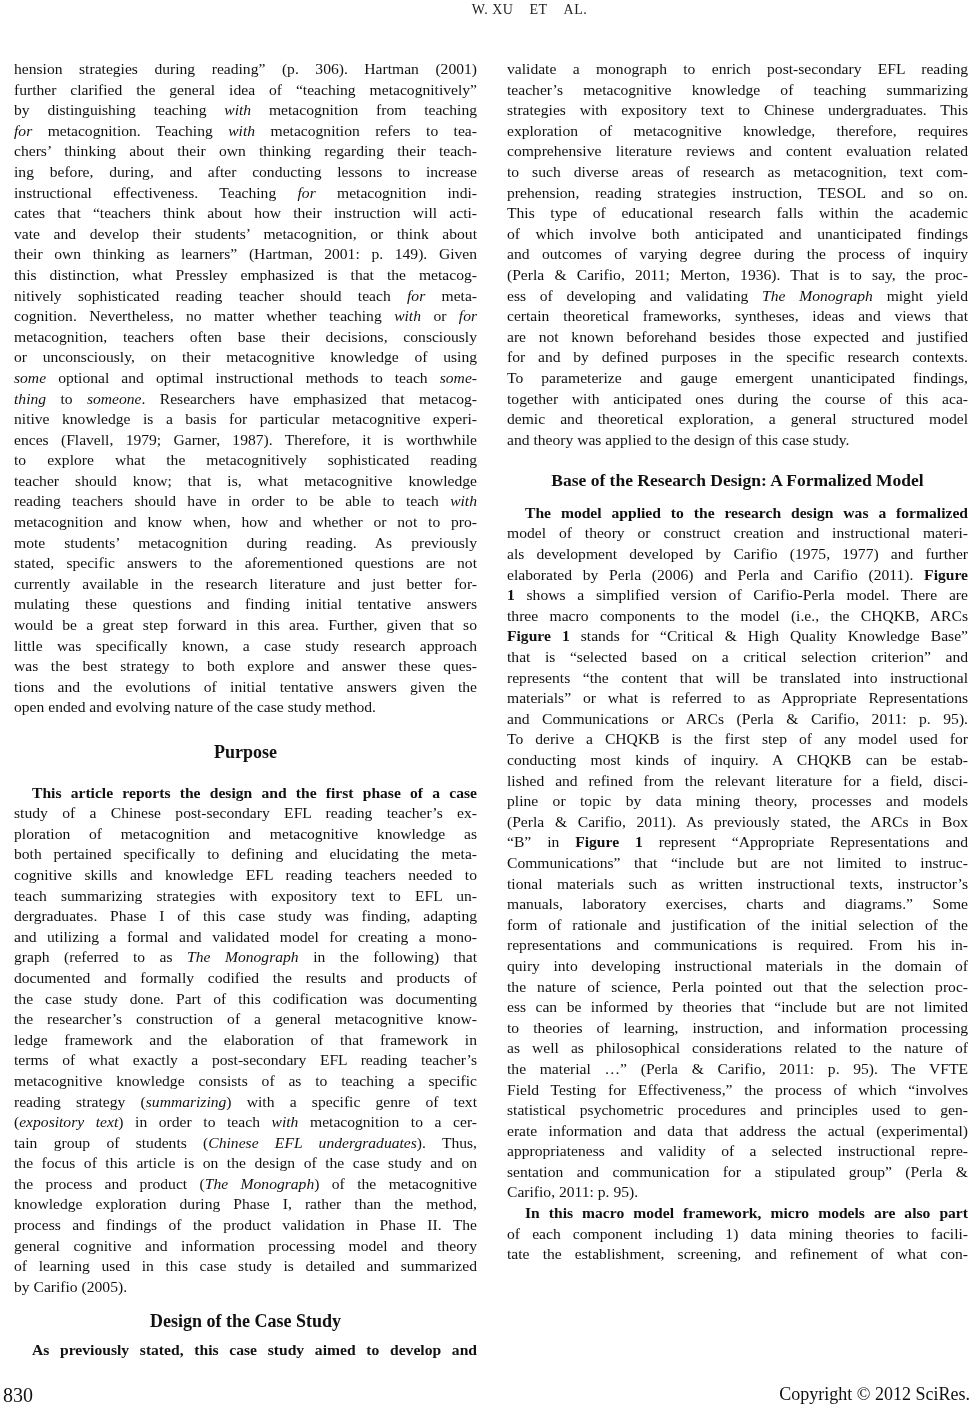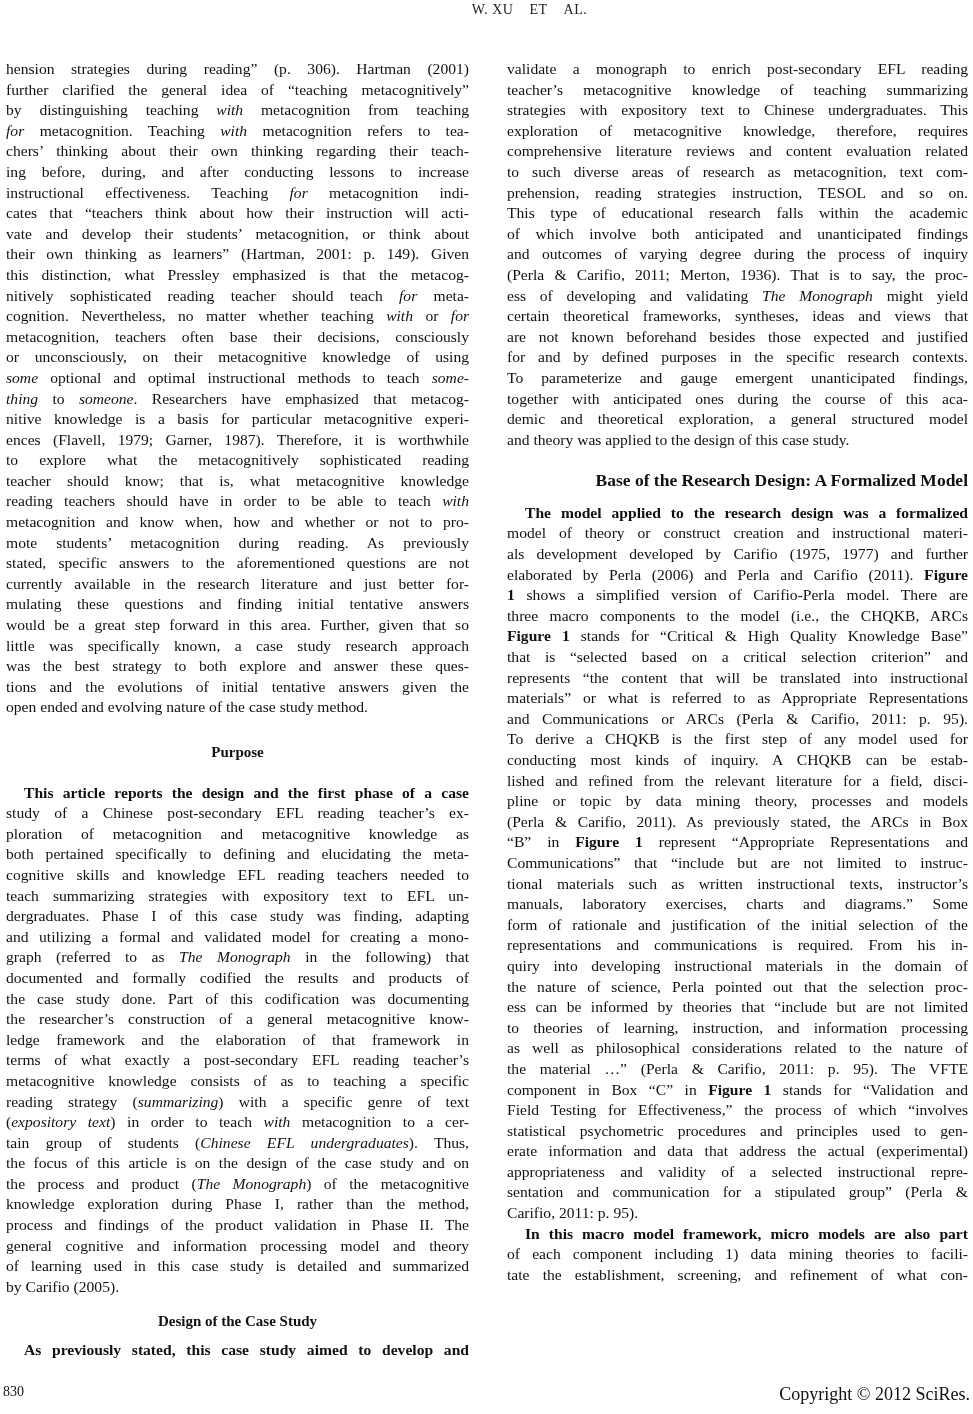--- a/index.html
+++ b/index.html
@@ -10,35 +10,35 @@
   }
   .running-head {
     position: absolute; top: 2px; left: 0; width: 973px; text-align: center;
     font-size: 14px; letter-spacing: 0.5px; color: #222; margin-left: 43px;
   }
   .running-head span { margin: 0 6px; }
   .col {
     position: absolute; top: 59px;
     font-size: 15.6px; line-height: 20.6px;
   }
-  .col-left { left: 6px; width: 463px; }
+  .col-left { left: 14px; width: 463px; }
   .col-right { left: 507px; width: 461px; }
   .ln {
     display: block; white-space: nowrap; text-align: justify;
     text-align-last: justify; height: 20.6px; overflow: visible;
   }
   .ln.last { text-align-last: left; }
   .ln.indent { padding-left: 18px; font-weight: bold; }
   .sec-head {
-    font-weight: bold; font-size: 15px; text-align: center; display: block;
+    font-weight: bold; font-size: 18px; text-align: center; display: block;
   }
   .sub-head {
-    font-weight: bold; font-size: 17.5px; display: block; text-align: right;
+    font-weight: bold; font-size: 17.5px; display: block; text-align: center;
   }
-  .footer-page { position: absolute; left: 3px; top: 1384px; font-size: 14px; }
+  .footer-page { position: absolute; left: 3px; top: 1384px; font-size: 20px; }
   .footer-copy { position: absolute; right: 3px; top: 1384px; font-size: 18px; }
   i { font-style: italic; }
   b { font-weight: bold; }
 </style>
 </head>
 <body>
 
 <div class="running-head">
   <span>W. XU</span>
   <span>ET</span>
@@ -165,21 +165,20 @@
       <span class="ln">tional materials such as written instructional texts, instructor’s</span>
       <span class="ln">manuals, laboratory exercises, charts and diagrams.” Some</span>
       <span class="ln">form of rationale and justification of the initial selection of the</span>
       <span class="ln">representations and communications is required. From his in-</span>
       <span class="ln">quiry into developing instructional materials in the domain of</span>
       <span class="ln">the nature of science, Perla pointed out that the selection proc-</span>
       <span class="ln">ess can be informed by theories that “include but are not limited</span>
       <span class="ln">to theories of learning, instruction, and information processing</span>
       <span class="ln">as well as philosophical considerations related to the nature of</span>
       <span class="ln">the material …” (Perla &amp; Carifio, 2011: p. 95). The VFTE</span>
-      <span class="ln">component in Box “C” in <b>Figure 1</b> stands for “Validation and</span>
       <span class="ln">Field Testing for Effectiveness,” the process of which “involves</span>
       <span class="ln">statistical psychometric procedures and principles used to gen-</span>
       <span class="ln">erate information and data that address the actual (experimental)</span>
       <span class="ln">appropriateness and validity of a selected instructional repre-</span>
       <span class="ln">sentation and communication for a stipulated group” (Perla &amp;</span>
       <span class="ln last">Carifio, 2011: p. 95).</span>
     </div>
   <div id="p-micro">
       <span class="ln indent">In this macro model framework, micro models are also part</span>
       <span class="ln">of each component including 1) data mining theories to facili-</span>

